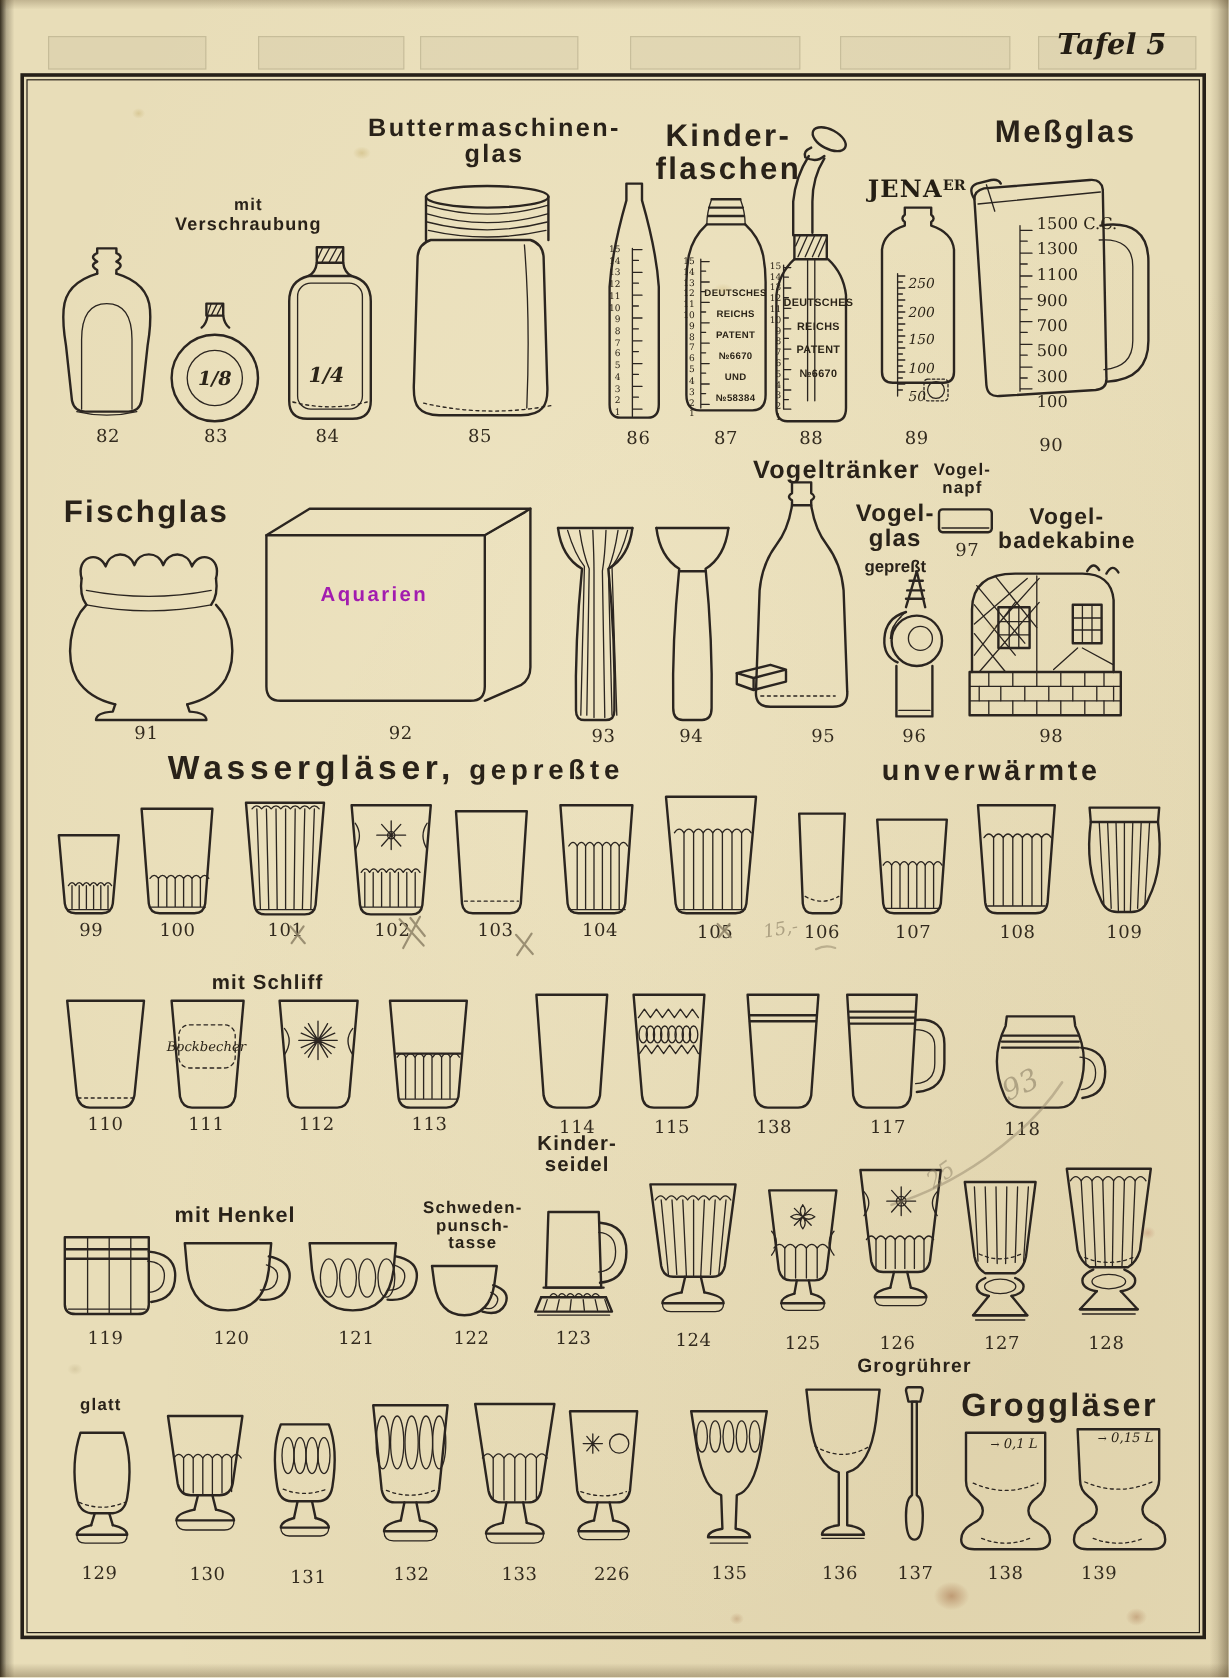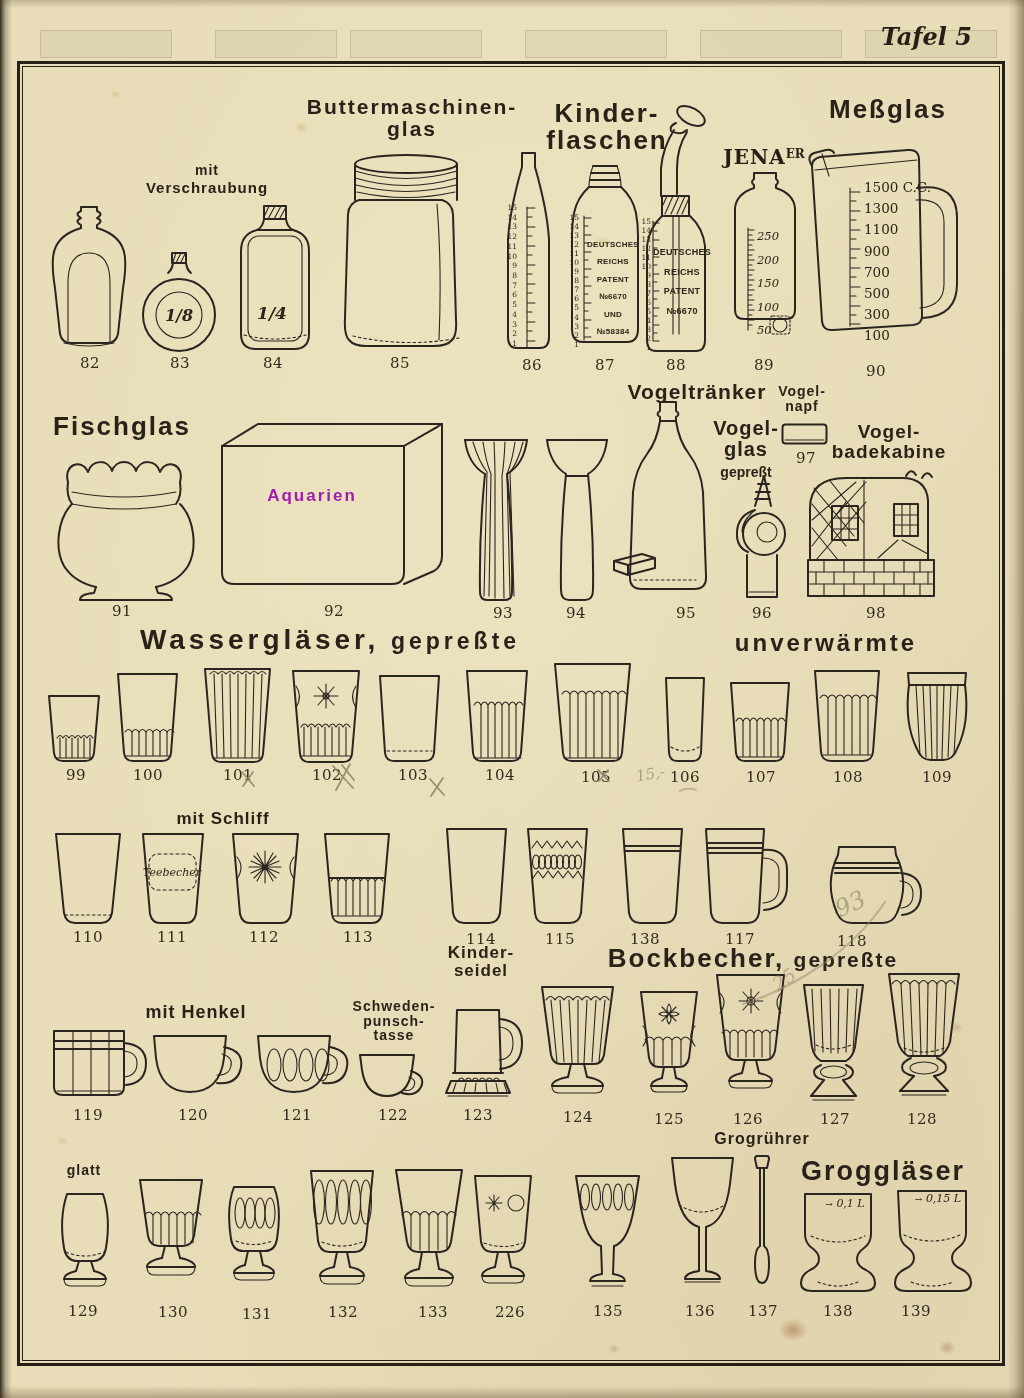--- a/index.html
+++ b/index.html
@@ -85,24 +85,20 @@
   <div class="hb" style="left:196px;top:1003px;font-size:18px;letter-spacing:1px">mit Henkel</div>
   <div class="hb" style="left:394px;top:999px;font-size:14px;letter-spacing:1px">
     <span>Schweden-</span><br>
     <span>punsch-</span><br>
     <span>tasse</span>
   </div>
   <div class="hb" style="left:481px;top:944px;font-size:17px;letter-spacing:1px">
     <span>Kinder-</span><br>
     <span>seidel</span>
   </div>
-  <div class="hb" style="left:753px;top:945px;font-size:26px;letter-spacing:2px">
-    <span>Bockbecher,</span>
-    <span style="font-size:21px">gepreßte</span>
-  </div>
   <div class="hb" style="left:84px;top:1163px;font-size:14px;letter-spacing:1px">glatt</div>
   <div class="hb" style="left:762px;top:1131px;font-size:16px;letter-spacing:1px">Grogrührer</div>
   <div class="hb" style="left:883px;top:1157px;font-size:27px;letter-spacing:2px">Groggläser</div>
 
   <div class="it" style="left:46px;top:203px">
     <svg class="d" width="86" height="152" viewBox="0 0 86 152">
       <path d="M35,4h16M35,4v4q-7,3 0,7q-7,3 0,7v3M51,4v4q7,3 0,7q7,3 0,7v3"></path>
       <path d="M35,25C18,30 8,40 7,55q-1,12 2,30l5,46q2,9 11,9h36q9,0 11,-9l5,-46q3,-18 2,-30c-1,-15 -11,-25 -28,-30"></path>
       <path class="t" d="M22,138V80q0,-30 21,-30q21,0 21,30v58"></path>
       <path class="t" d="M18,140q25,6 50,0"></path>
@@ -615,21 +611,21 @@
       <path class="dsh" d="M15,50q28,12 56,0M22,97q21,8 42,0"></path>
     </svg>
   </div>
 
   <div class="ins ser" style="left:179px;top:306px;font:italic bold 16px 'DejaVu Serif',serif">1/8</div>
   <div class="ins ser" style="left:272px;top:303px;font:italic bold 17px 'DejaVu Serif',serif">1/4</div>
   <div class="ins" style="left:764px;top:145px;font-family:'DejaVu Serif',serif;font-weight:bold;color:#241e14">
     <span style="font-size:20px;letter-spacing:1px">JENA</span><span style="font-size:12px;vertical-align:6px">ER</span>
   </div>
   <div class="ins" style="left:312px;top:486px;font-family:Liberation Sans, sans-serif;font-weight:bold;font-size:17px;letter-spacing:2px;color:#a21caf">Aquarien</div>
-  <div class="ins ser" style="left:172px;top:866px;font:italic 11px 'DejaVu Serif',serif">Teebecher</div>
+  <div class="ins ser" style="left:172px;top:866px;font:italic 11px 'DejaVu Serif',serif">Bockbecher</div>
   <div class="ins ser" style="left:845px;top:1197px;font:italic 11px 'DejaVu Serif',serif">
     <span style="font-style:normal;font-size:9px">→</span>
     <span>0,1 L</span>
   </div>
   <div class="ins ser" style="left:938px;top:1192px;font:italic 11px 'DejaVu Serif',serif">
     <span style="font-style:normal;font-size:9px">→</span>
     <span>0,15 L</span>
   </div>
 
   <div class="sc r" style="left:504px;top:203px;width:13px;font-size:7.5px;line-height:9.72px">

